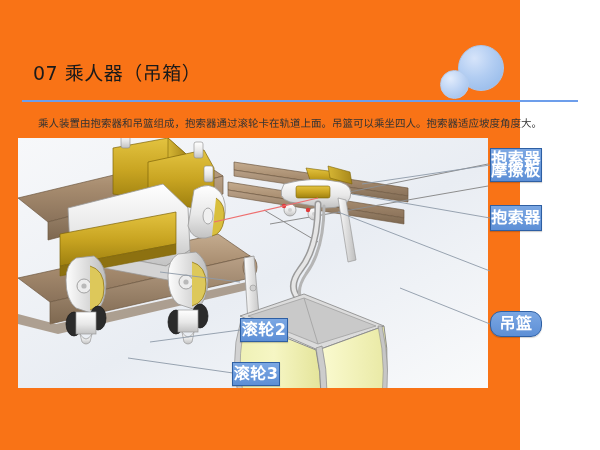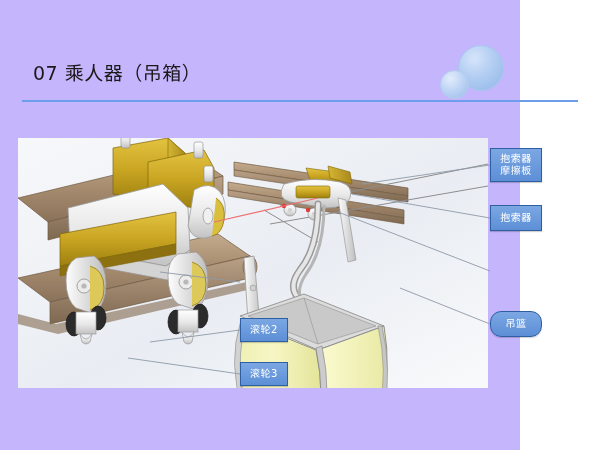--- a/index.html
+++ b/index.html
@@ -13,21 +13,21 @@
     height: 450px;
     overflow: hidden;
     font-family: "DejaVu Sans", "Liberation Sans", sans-serif;
     position: relative;
   }
   #slide {
     position: absolute;
     left: 0; top: 0;
     width: 520px;
     height: 450px;
-    background: #c4b5fd;
+    background: #f97316;
   }
 
   
   .deco-wrap {
     position: absolute;
     right: 0; top: 40px;
     width: 90px; height: 70px;
     pointer-events: none;
   }
   .circle-big {
@@ -81,61 +81,63 @@
   }
   .stage svg { display: block; }
 
   
   .label {
     position: absolute;
     box-sizing: border-box;
     background: linear-gradient(#7ba7e3, #5d8fd6);
     border: 1px solid #2e5fa3;
     color: #ffffff;
-    font-size: 10px;
+    font-size: 16px;
     line-height: 12px;
     text-align: right;
     display: flex;
     align-items: center;
     justify-content: center;
     letter-spacing: 0.5px;
     box-shadow: 0 1px 1px rgba(0,0,0,0.18);
+    font-weight: bold;
   }
   .label.two-line { line-height: 12.5px; }
 
   
   #label-friction-plate { left: 490px; top: 148px; width: 52px; height: 34px; }
   #label-grip           { left: 490px; top: 205px; width: 52px; height: 26px; }
   #label-track          { left: 490px; top: 258px; width: 52px; height: 26px; }
   #label-cabin          { left: 490px; top: 311px; width: 52px; height: 26px; border-radius: 11px; }
 
   
   #label-roller-1 { left: 240px; top: 270px; width: 48px; height: 24px; }
   #label-roller-2 { left: 240px; top: 318px; width: 48px; height: 24px; }
-  #label-roller-3 { left: 240px; top: 362px; width: 48px; height: 24px; }
+  #label-roller-3 { left: 232px; top: 362px; width: 48px; height: 24px; }
 
   .leader-layer {
     position: absolute;
     left: 0; top: 0;
     width: 600px; height: 450px;
     pointer-events: none;
   }
 </style>
 </head>
 <body>
 
 <div id="slide">
 
   <div class="deco-wrap">
     <div class="circle-big"></div>
     <div class="circle-small"></div>
   </div>
 
   <div class="title">07 乘人器（吊箱）</div>
   <div class="title-rule"></div>
+  <div class="subtitle">乘人装置由抱索器和吊篮组成，抱索器通过滚轮卡在轨道上面。吊篮可以乘坐四人。抱索器适应坡度角度大。</div>
 
   <div class="stage">
     <svg width="470" height="250" viewBox="0 0 470 250" xmlns="http://www.w3.org/2000/svg">
       <defs>
         <linearGradient id="bgGrad" x1="0" y1="0" x2="1" y2="1">
           <stop offset="0%" stop-color="#f7f8fa"></stop>
           <stop offset="55%" stop-color="#e9edf3"></stop>
           <stop offset="100%" stop-color="#f9fafb"></stop>
         </linearGradient>
         <linearGradient id="railG" x1="0" y1="0" x2="0" y2="1">

